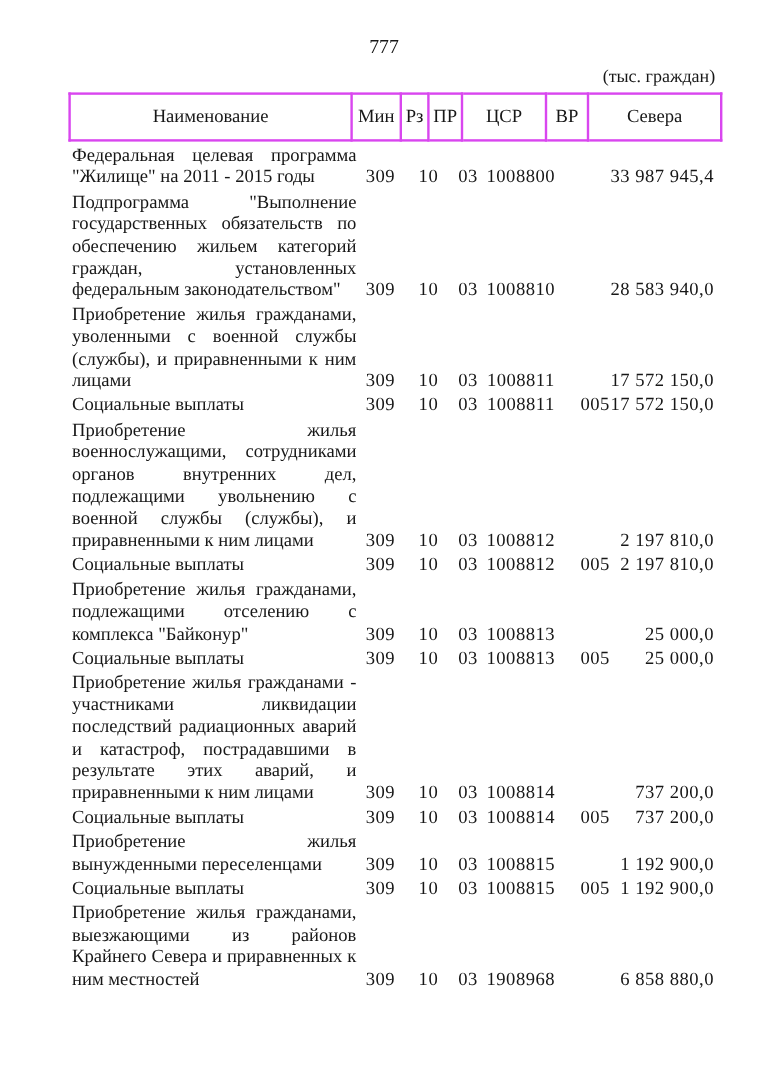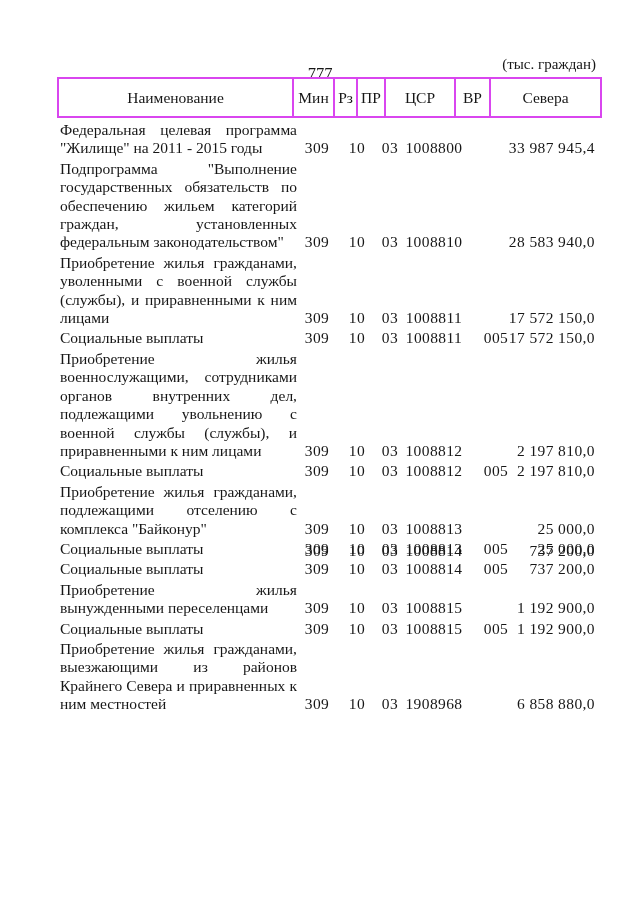--- a/index.html
+++ b/index.html
@@ -6,21 +6,21 @@
   .page{
     position:relative;
     width:640px;height:905px;
     background:#ffffff;
     font-family:"Liberation Serif", serif;
     color:#171717;
     overflow:hidden;
   }
   .page-number{
     position:absolute;top:29px;left:0;width:100%;
-    text-align:center;font-size:16.5px;margin-top:35px;
+    text-align:center;font-size:16.5px;
   }
   .units-note{
     position:absolute;top:56px;right:44px;
     font-size:15px;
   }
   table.hdr{
     position:absolute;top:77px;left:57px;width:543px;
     border-collapse:collapse;table-layout:fixed;
   }
   table.hdr th{
@@ -154,20 +154,21 @@
     <div class="name">Социальные выплаты</div>
     <div class="val val-min">309</div>
     <div class="val val-rz">10</div>
     <div class="val val-pr">03</div>
     <div class="val val-csr">1008813</div>
     <div class="val val-vr">005</div>
     <div class="val val-sum">25 000,0</div>
   </div>
 
   <div class="row">
+    <div class="name">Приобретение жилья гражданами - участниками ликвидации последствий радиационных аварий и катастроф, пострадавшими в результате этих аварий, и приравненными к ним лицами</div>
     <div class="val val-min">309</div>
     <div class="val val-rz">10</div>
     <div class="val val-pr">03</div>
     <div class="val val-csr">1008814</div>
     <div class="val val-vr"></div>
     <div class="val val-sum">737 200,0</div>
   </div>
 
   <div class="row">
     <div class="name">Социальные выплаты</div>

